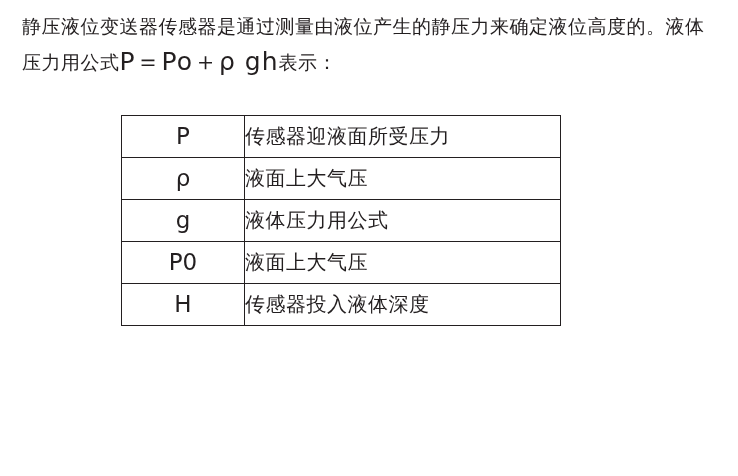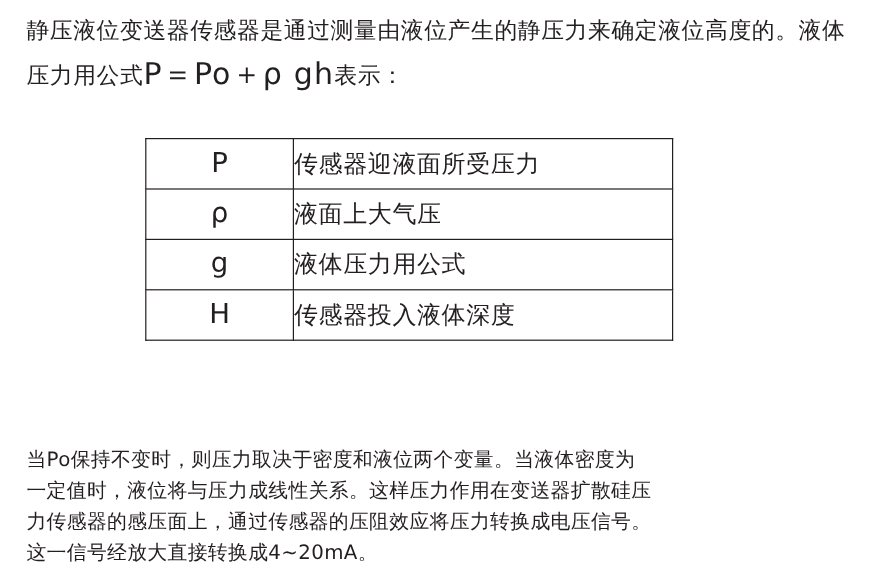--- a/index.html
+++ b/index.html
@@ -106,28 +106,28 @@
           <td class="desc">液面上大气压</td>
         </tr>
         <tr>
           <td class="sym">
               <span class="sym-inner">g</span>
             </td>
           <td class="desc">液体压力用公式</td>
         </tr>
         <tr>
           <td class="sym">
+              <span class="sym-inner">P0</span>
+            </td>
+          <td class="desc">液面上大气压</td>
+        </tr>
+        <tr>
+          <td class="sym">
               <span class="sym-inner">H</span>
             </td>
           <td class="desc">传感器投入液体深度</td>
         </tr>
       </tbody>
     </table>
   </div>
 
-  <div class="outro">
-    <p>当Po保持不变时，则压力取决于密度和液位两个变量。当液体密度为</p>
-    <p>一定值时，液位将与压力成线性关系。这样压力作用在变送器扩散硅压</p>
-    <p>力传感器的感压面上，通过传感器的压阻效应将压力转换成电压信号。</p>
-    <p>这一信号经放大直接转换成4~20mA。</p>
-  </div>
 
 </div>
 
 </body></html>

